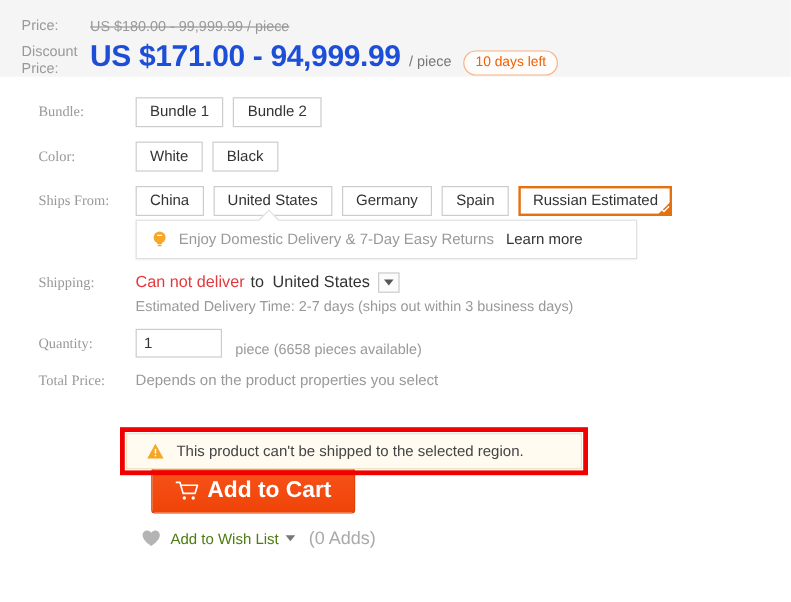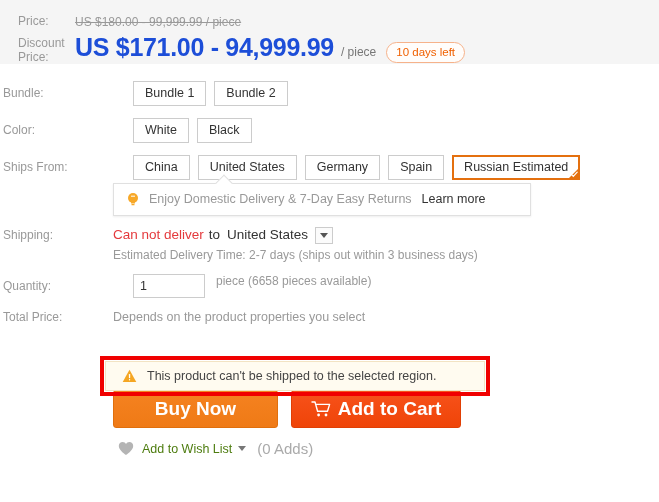--- a/index.html
+++ b/index.html
@@ -85,32 +85,32 @@
     padding-top: 16px;
   }
   .row {
     display: flex;
     align-items: flex-start;
     margin-bottom: 12px;
   }
   .row-label {
     width: 113px;
     min-width: 113px;
-    padding-left: 3px;
+    padding-left: 32px;
     box-sizing: border-box;
     color: #999999;
     font-size: 12px;
     line-height: 24px;
+    font-family: Liberation Serif, serif;
   }
   .row-body {
     flex: 1;
     display: flex;
     flex-wrap: wrap;
-    align-items: flex-start;
-    margin-left: 20px;
+    align-items: flex-end;
   }
   .opt {
     border: 1px solid #cccccc;
     background: #ffffff;
     color: #333333;
     font-size: 12.5px;
     padding: 4px 11px 5px 11px;
     margin-right: 8px;
     line-height: 14px;
     cursor: pointer;
@@ -463,21 +463,20 @@
   <svg class="warn-ico" viewBox="0 0 15 14">
     <path d="M7.5 0.8 L14.3 13 L0.7 13 Z" fill="#f5a623"></path>
     <rect x="6.9" y="5" width="1.3" height="4.2" rx="0.6" fill="#ffffff"></rect>
     <rect x="6.9" y="10" width="1.3" height="1.4" rx="0.6" fill="#ffffff"></rect>
   </svg>
   <span class="err-text">This product can't be shipped to the selected region.</span>
 </div>
 <div class="err-annot"></div>
 
 <div class="actions">
-  <div class="btn-buy">Buy Now</div>
   <div class="btn-cart">
     <svg class="cart-ico" viewBox="0 0 20 18">
       <path d="M1 2 L4 2 L6.6 11.2 L16.5 11.2 L18.6 4.4 L5.2 4.4" stroke="#ffffff" stroke-width="1.4" fill="none" stroke-linejoin="round" stroke-linecap="round"></path>
       <circle cx="7.6" cy="15" r="1.4" fill="#ffffff"></circle>
       <circle cx="15" cy="15" r="1.4" fill="#ffffff"></circle>
     </svg>
     <span>Add to Cart</span>
   </div>
 </div>
 

